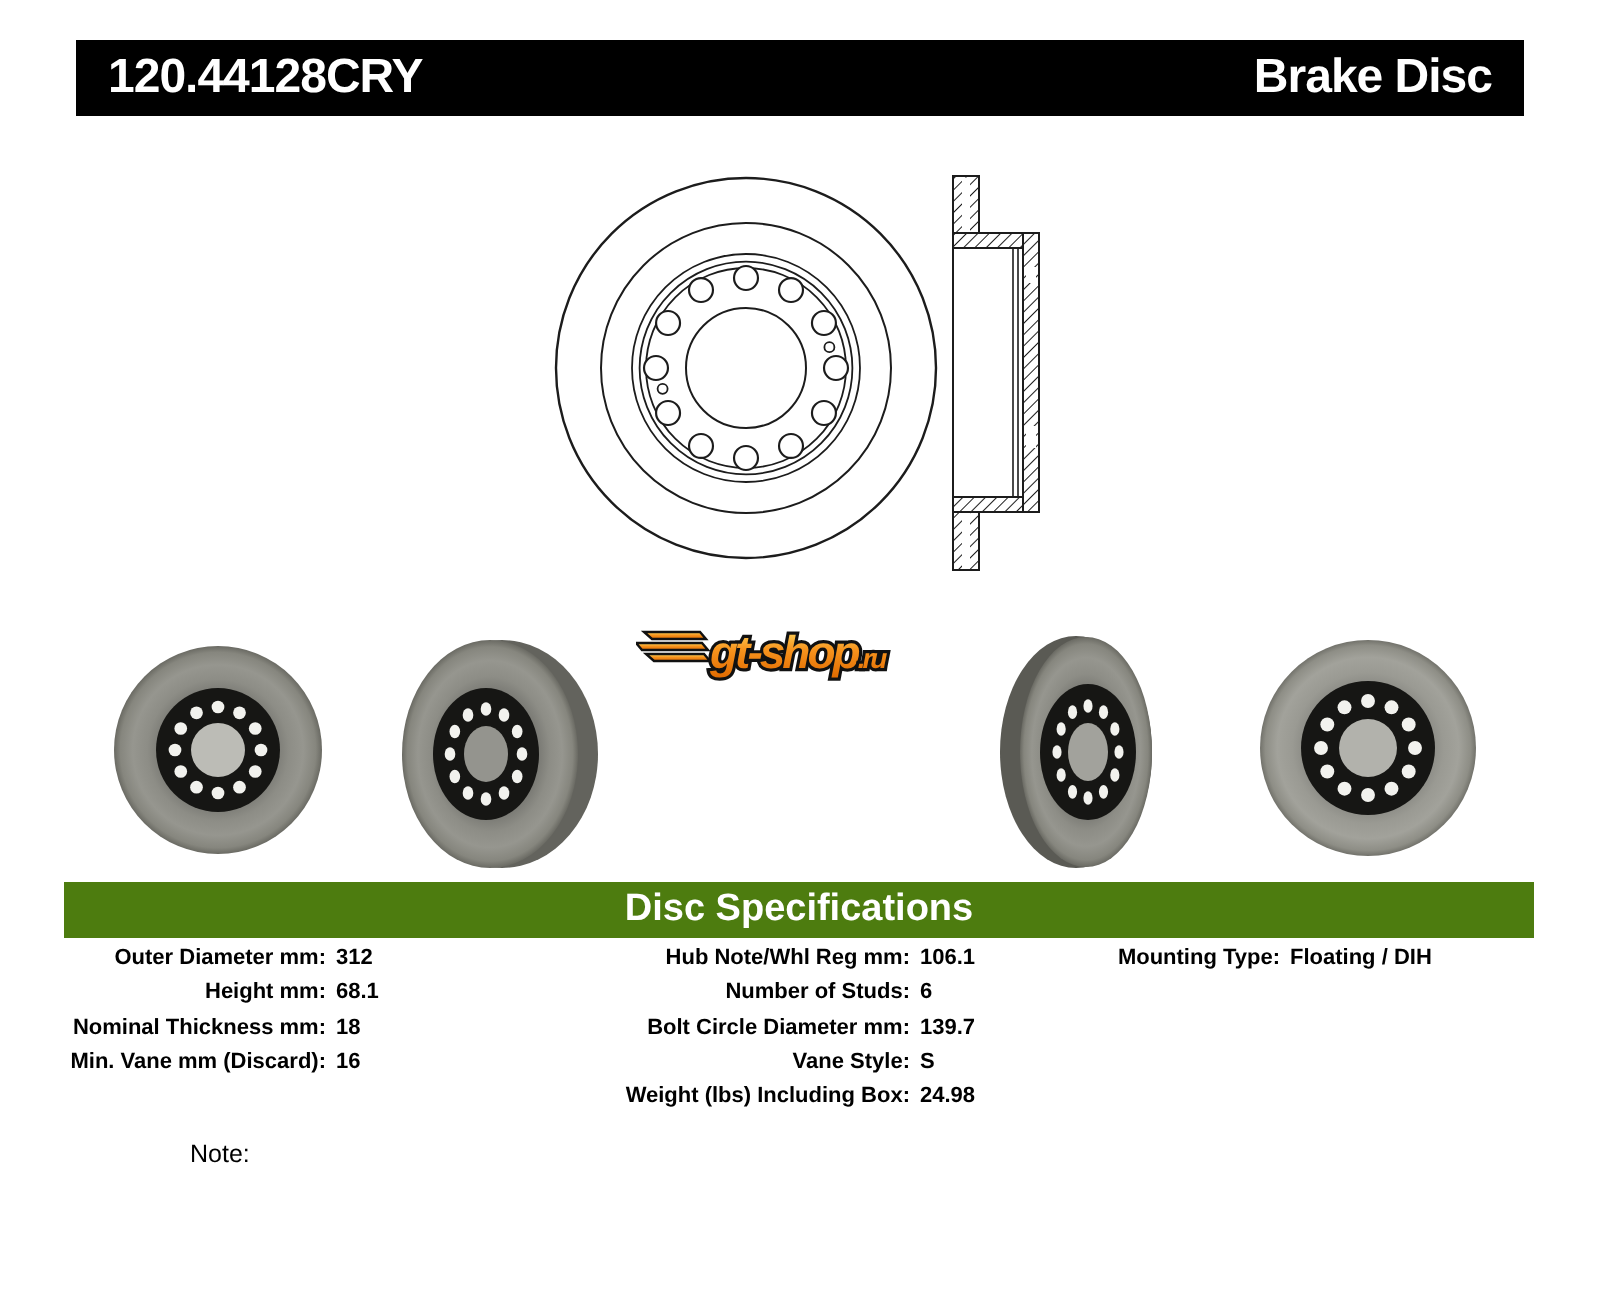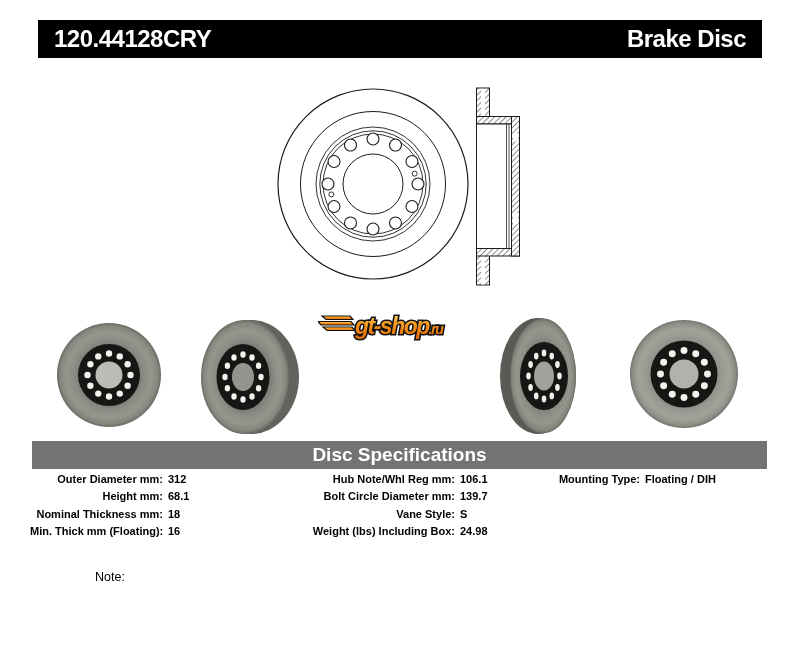--- a/index.html
+++ b/index.html
@@ -19,21 +19,21 @@
   .logo-svg{position:absolute;left:318px;top:308px;width:166px;height:34px;}
 
   
   .photo{position:absolute;}
   .photo1{left:55px;top:317px;width:110px;height:118px;}
   .photo2{left:201px;top:319px;width:99px;height:117px;}
   .photo3{left:499px;top:317px;width:78px;height:118px;}
   .photo4{left:628px;top:315px;width:112px;height:119px;}
 
   
-  .spec-bar{position:absolute;left:32px;top:441px;width:735px;height:28px;background:#737373;
+  .spec-bar{position:absolute;left:32px;top:441px;width:735px;height:28px;background:#4d7c0f;
             display:flex;align-items:center;justify-content:center;}
   .spec-bar span{color:#fff;font-size:19px;font-weight:bold;}
 
   .spec-col{position:absolute;top:471px;font-size:11px;font-weight:bold;white-space:nowrap;}
   .spec-col .spec-row{line-height:17.3px;height:17.3px;}
   .spec-col .lbl{display:inline-block;text-align:right;}
   .col1{left:30px;}  .col1 .lbl{width:133px;}
   .col2{left:285px;} .col2 .lbl{width:170px;}
   .col3{left:523px;} .col3 .lbl{width:117px;}
   .spec-col .val{margin-left:5px;margin-top:43px;}
@@ -187,29 +187,32 @@
     <div class="spec-row">
       <span class="lbl">Outer Diameter mm:</span><span class="val">312</span>
     </div>
     <div class="spec-row">
       <span class="lbl">Height mm:</span><span class="val">68.1</span>
     </div>
     <div class="spec-row">
       <span class="lbl">Nominal Thickness mm:</span><span class="val">18</span>
     </div>
     <div class="spec-row">
-      <span class="lbl">Min. Thick mm (Floating):</span><span class="val">16</span>
+      <span class="lbl">Min. Vane mm (Discard):</span><span class="val">16</span>
     </div>
   </div>
 
   <div class="spec-col col2">
     <div class="spec-row">
       <span class="lbl">Hub Note/Whl Reg mm:</span><span class="val">106.1</span>
     </div>
     <div class="spec-row">
+      <span class="lbl">Number of Studs:</span><span class="val">6</span>
+    </div>
+    <div class="spec-row">
       <span class="lbl">Bolt Circle Diameter mm:</span><span class="val">139.7</span>
     </div>
     <div class="spec-row">
       <span class="lbl">Vane Style:</span><span class="val">S</span>
     </div>
     <div class="spec-row">
       <span class="lbl">Weight (lbs) Including Box:</span><span class="val">24.98</span>
     </div>
   </div>
 

